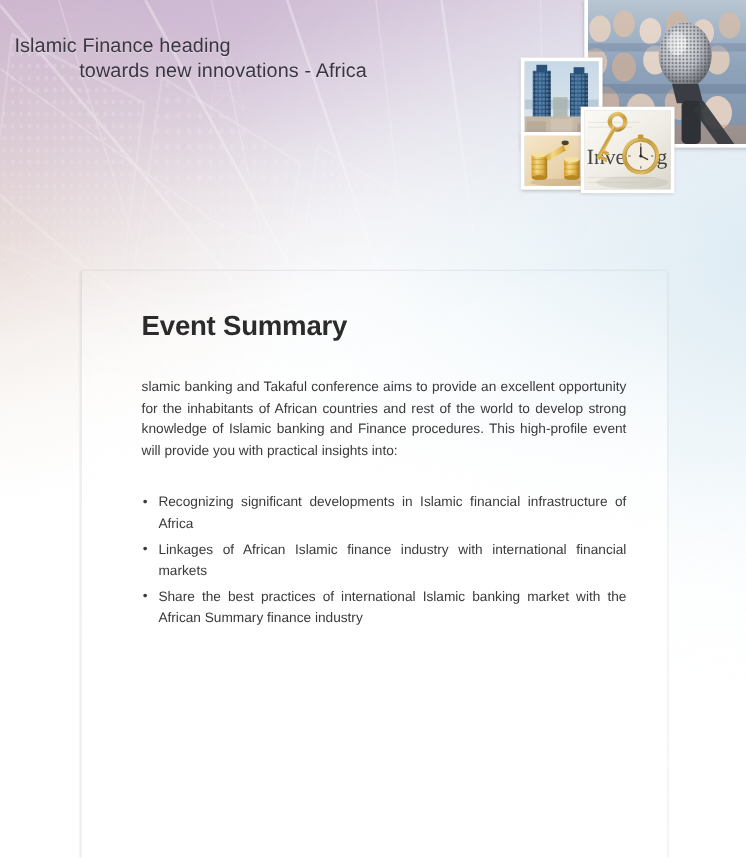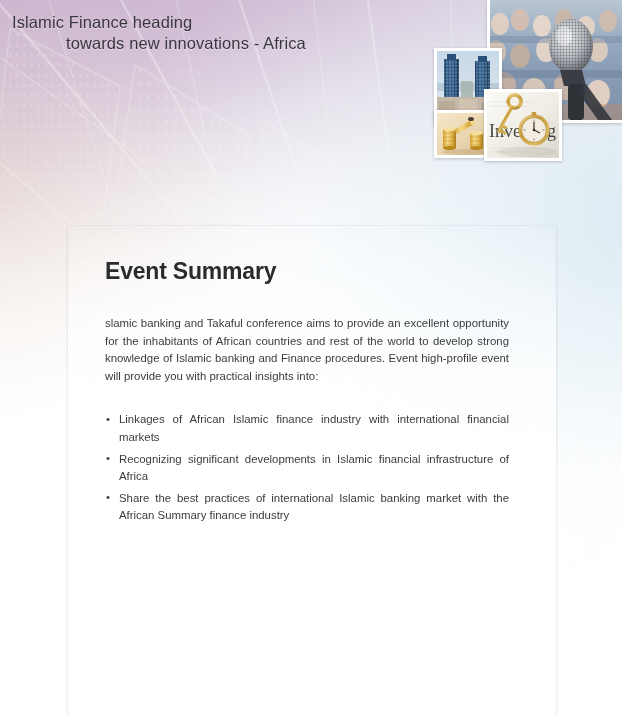--- a/index.html
+++ b/index.html
@@ -84,21 +84,21 @@
         rgba(0,0,0,0.25) 56%,
         rgba(0,0,0,0.06) 68%,
         rgba(0,0,0,0) 78%);
   }
   .bg-pattern svg { display: block; width: 100%; height: 100%; }
 
   
   .header-title {
     position: absolute;
     left: 12px;
-    top: 12px;
+    top: 28px;
     width: 440px;
     color: #3a3640;
     font-size: 16.5px;
     line-height: 21px;
     letter-spacing: 0.1px;
     text-shadow: 0 1px 0 rgba(255,255,255,0.35);
   }
   .header-title .line2 { display: block; padding-left: 54px; }
 
   
@@ -128,21 +128,21 @@
       rgba(255,255,255,0.35) 14%,
       rgba(255,255,255,0.80) 34%,
       rgba(255,255,255,0.97) 52%,
       #ffffff 66%);
     box-shadow: 1px 0 2px rgba(180,180,190,0.30),
                -1px 0 2px rgba(180,180,190,0.30);
   }
 
   .content {
     position: absolute;
-    left: 105px;
+    left: 118px;
     top: 258px;
     width: 404px;
   }
 
   .section-heading {
     margin: 0 0 30px 0;
     font-size: 23px;
     font-weight: bold;
     color: #2c2b2c;
     letter-spacing: -0.2px;
@@ -446,21 +446,21 @@
 
   <div class="header-title">
     <span>Islamic Finance heading</span>
     <span class="line2">towards new innovations - Africa</span>
   </div>
 
   <div class="content-panel"></div>
 
   <div class="content">
     <h1 class="section-heading">Event Summary</h1>
-    <p class="intro">slamic banking and Takaful conference aims to provide an excellent opportunity for the inhabitants of African countries and rest of the world to develop strong knowledge of Islamic banking and Finance procedures. Event high-profile event will provide you with practical insights into:</p>
+    <p class="intro">slamic banking and Takaful conference aims to provide an excellent opportunity for the inhabitants of African countries and rest of the world to develop strong knowledge of Islamic banking and Finance procedures. This high-profile event will provide you with practical insights into:</p>
     <ul class="bullets">
+      <li>Recognizing significant developments in Islamic financial infrastructure of Africa</li>
       <li>Linkages of African Islamic finance industry with international financial markets</li>
-      <li>Recognizing significant developments in Islamic financial infrastructure of Africa</li>
       <li>Share the best practices of international Islamic banking market with the African Summary finance industry</li>
     </ul>
   </div>
 
 </div>
 
 </body></html>

